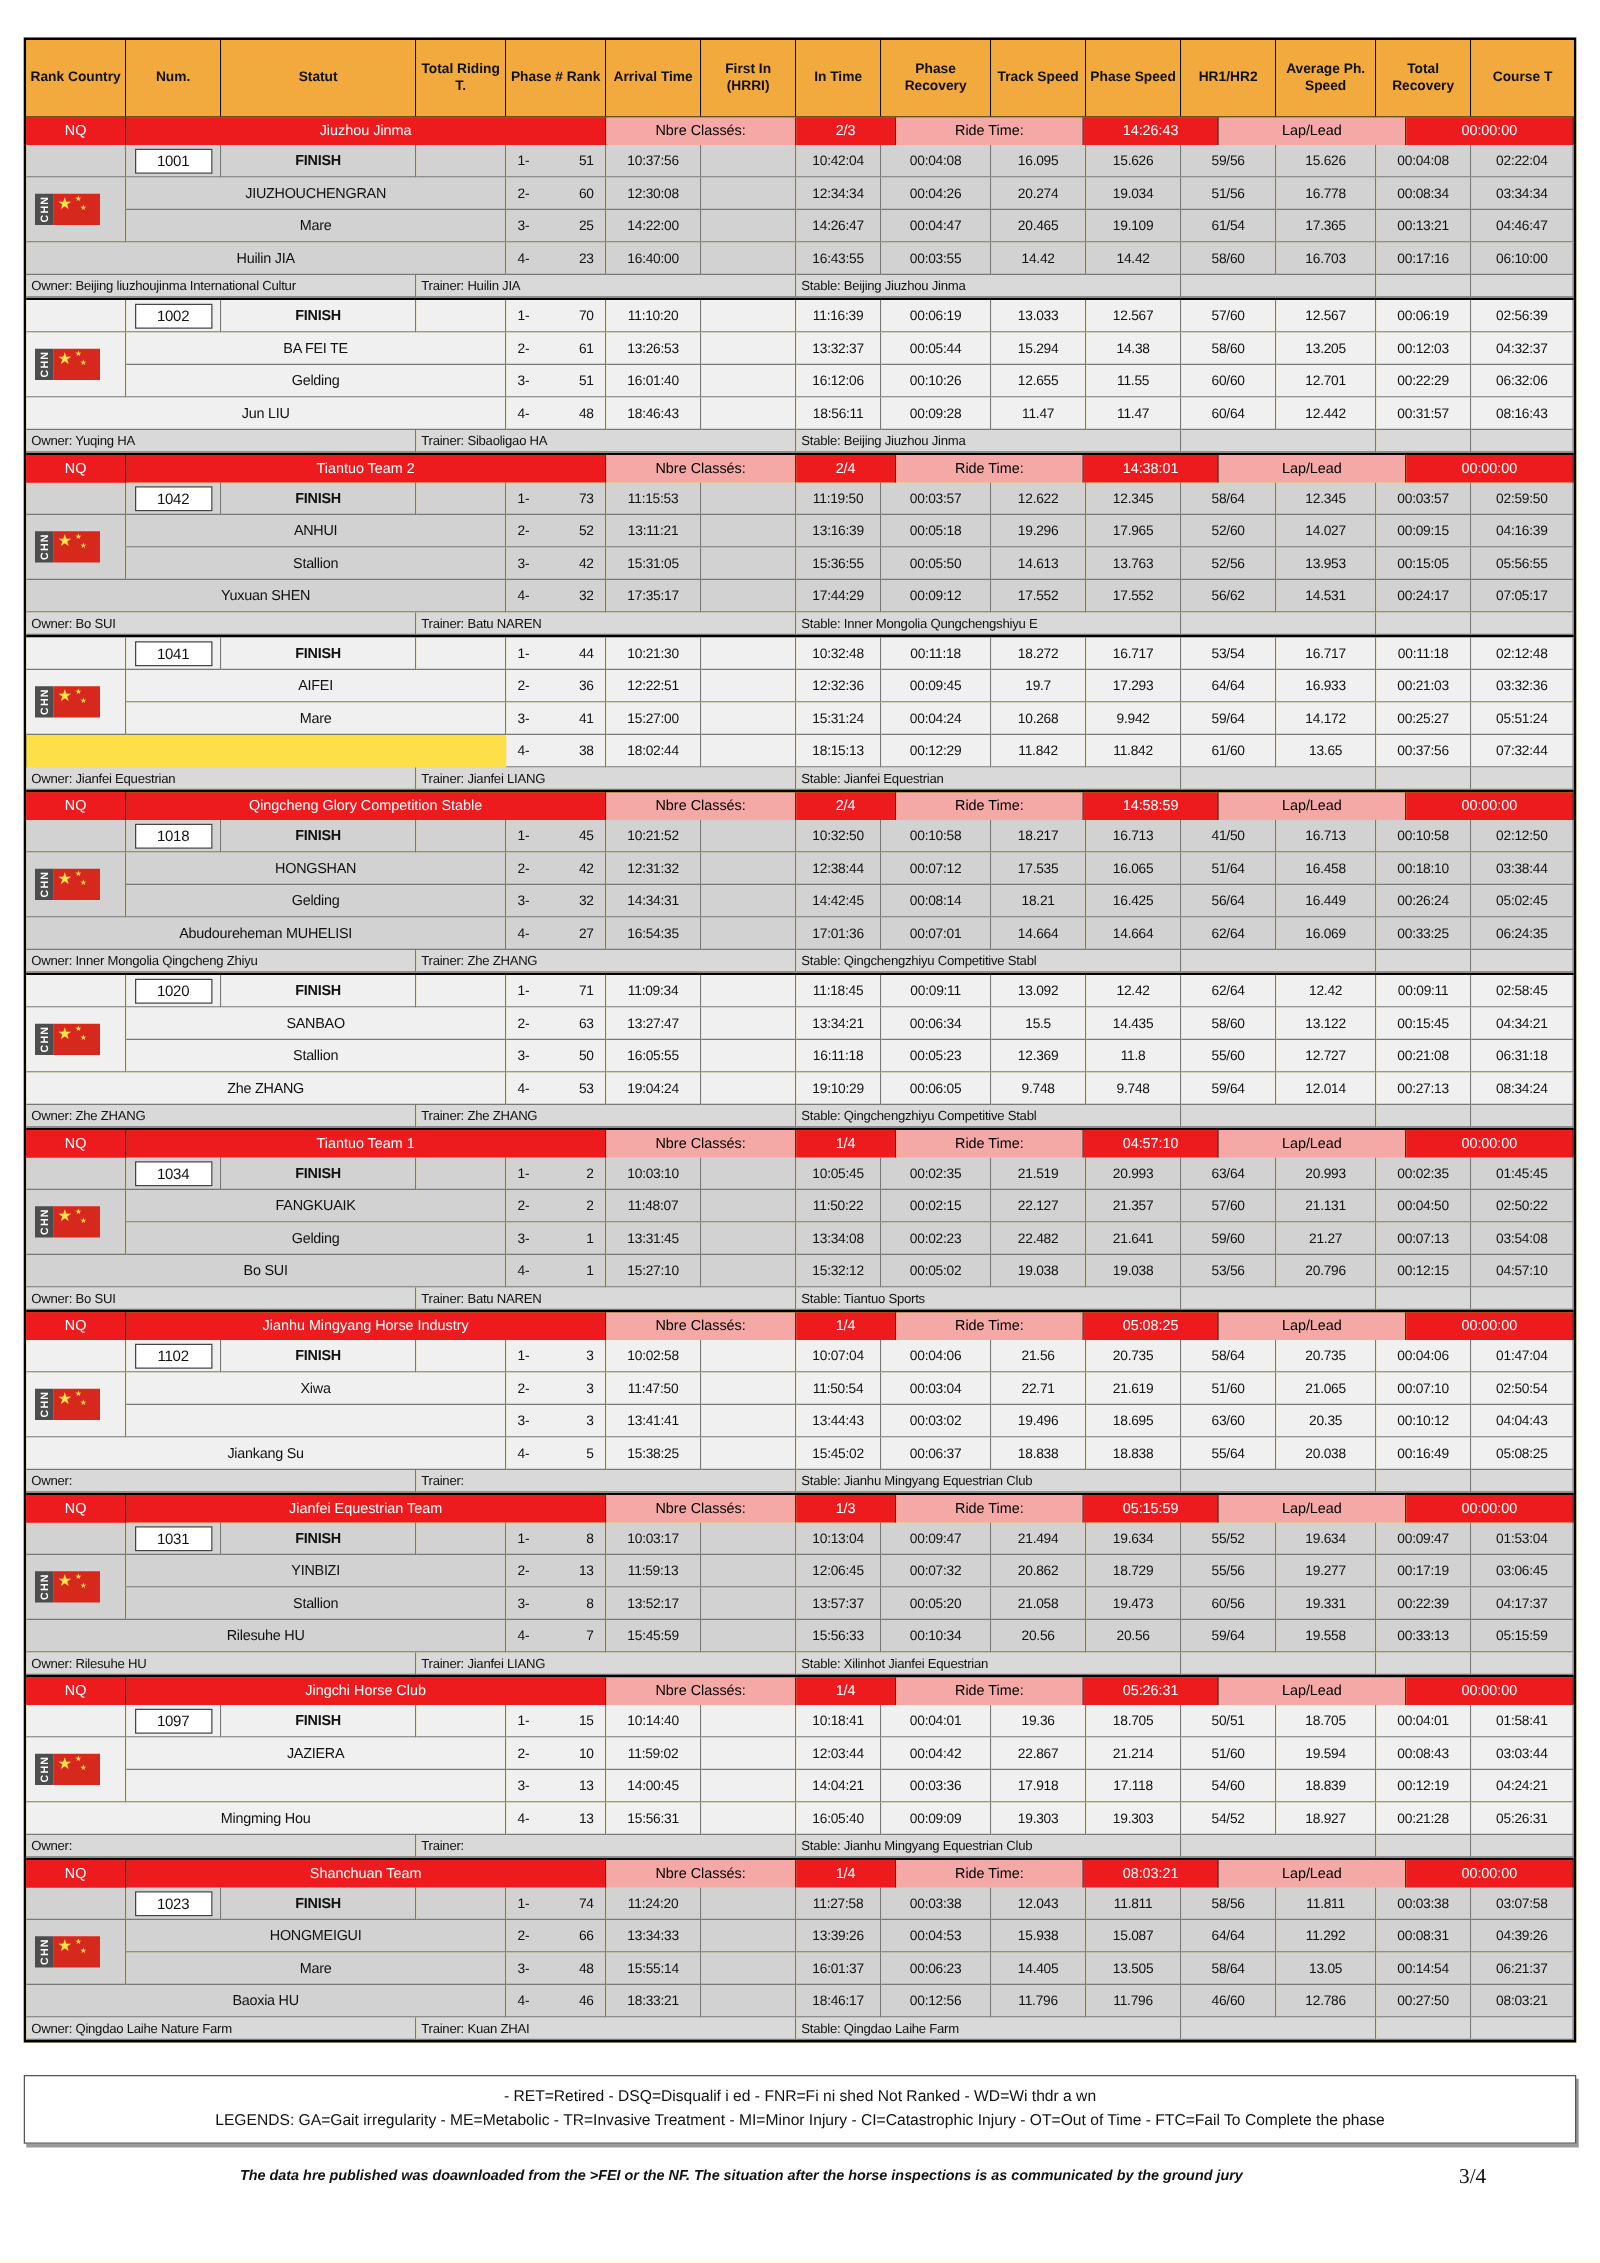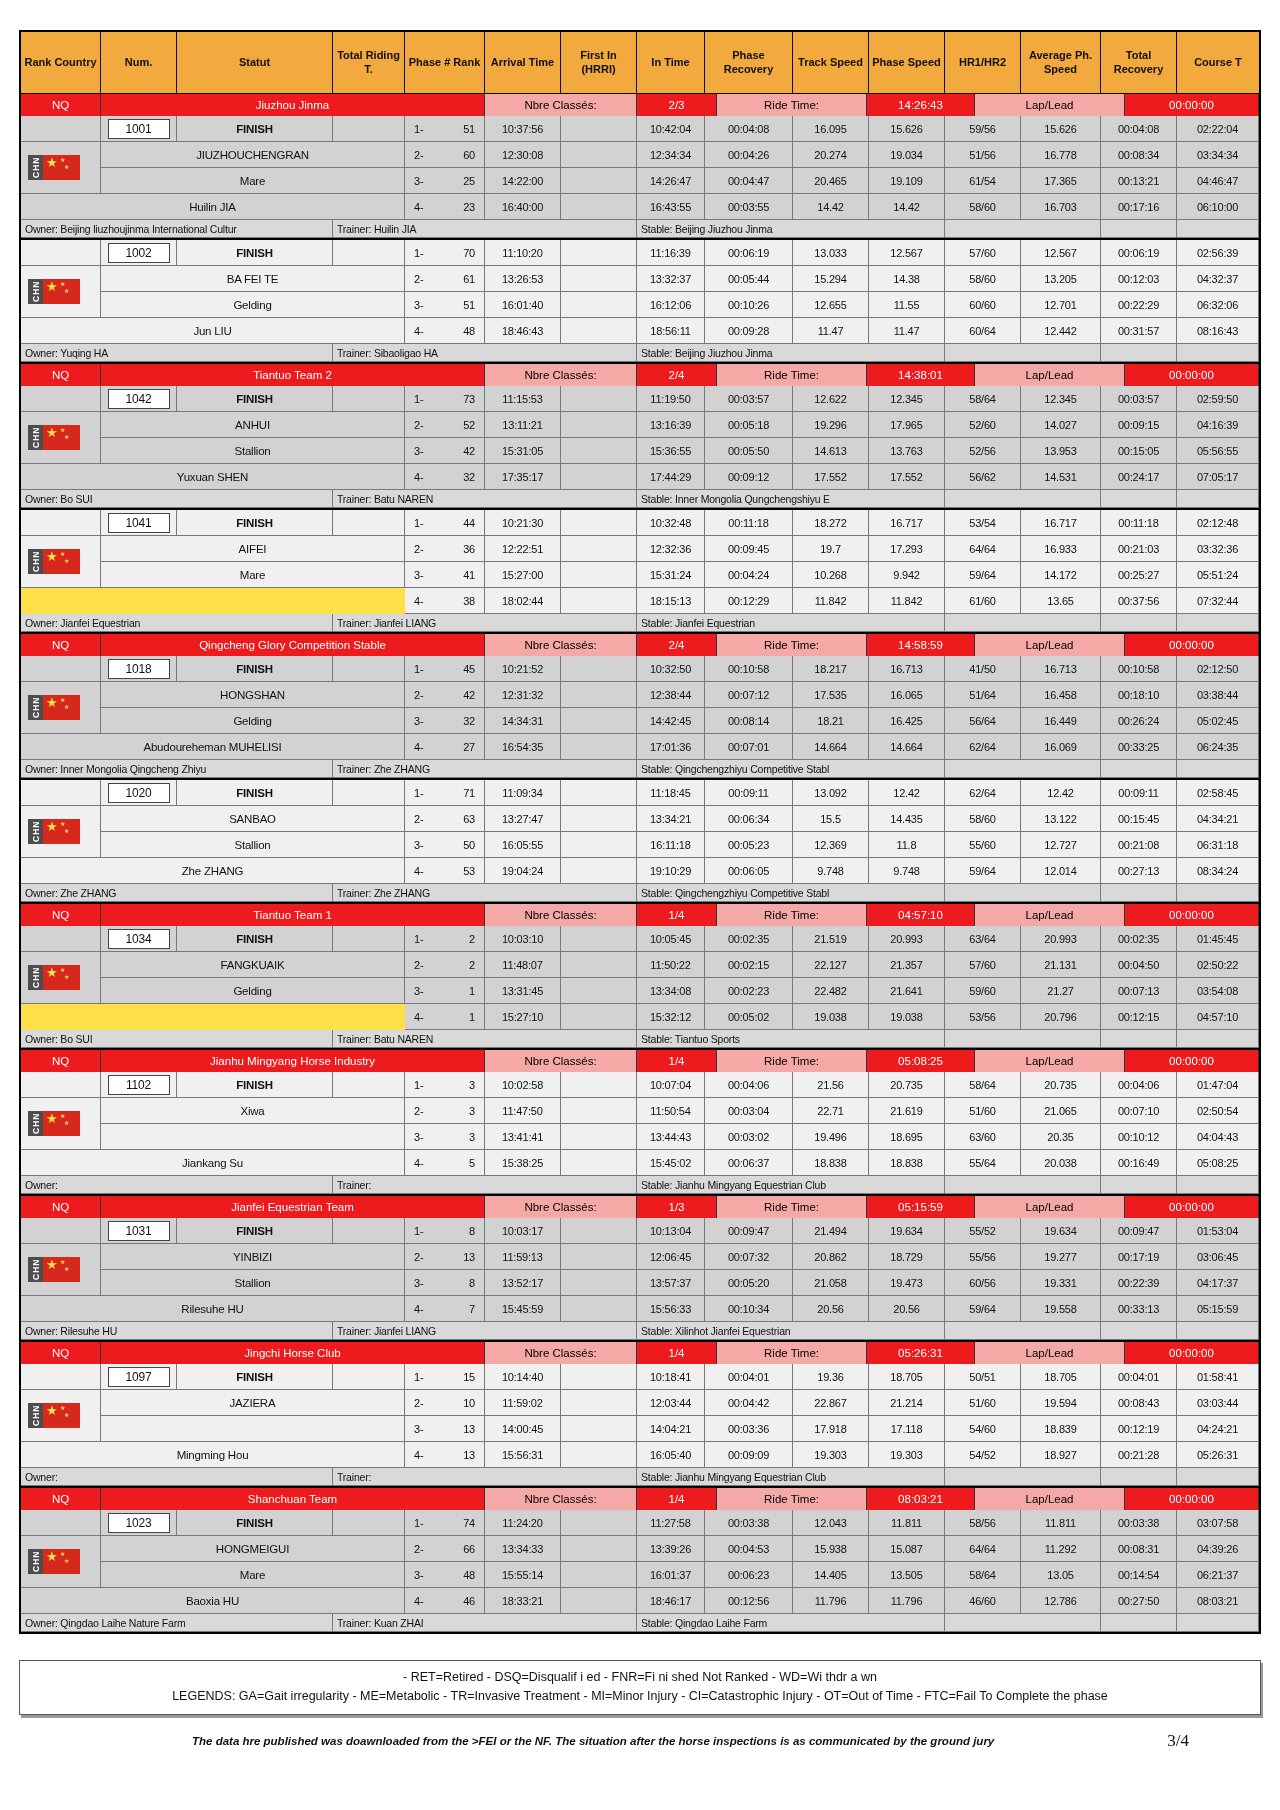--- a/index.html
+++ b/index.html
@@ -647,20 +647,21 @@
                 <span class="flag-code">CHN</span>
                 <span class="flag-red">
                   <span class="star-big">★</span>
                   <span class="star-sm">★</span>
                   <span class="star-sm2">★</span>
                 </span>
               </span>
             </div>
             <div class="c name" style="grid-area: 2 / 2 / auto / span 3;">FANGKUAIK</div>
             <div class="c name" style="grid-area: 3 / 2 / auto / span 3;">Gelding</div>
+            <div class="c name" style="grid-area: 4 / 1 / auto / span 4;">Bo SUI</div>
             <div class="c pc" style="grid-area: 1 / 5;">
               <span>1-</span>
               <span>2</span>
             </div>
             <div class="c" style="grid-area: 1 / 6;">10:03:10</div>
             <div class="c" style="grid-area: 1 / 7;"></div>
             <div class="c" style="grid-area: 1 / 8;">10:05:45</div>
             <div class="c" style="grid-area: 1 / 9;">00:02:35</div>
             <div class="c" style="grid-area: 1 / 10;">21.519</div>
             <div class="c" style="grid-area: 1 / 11;">20.993</div>

